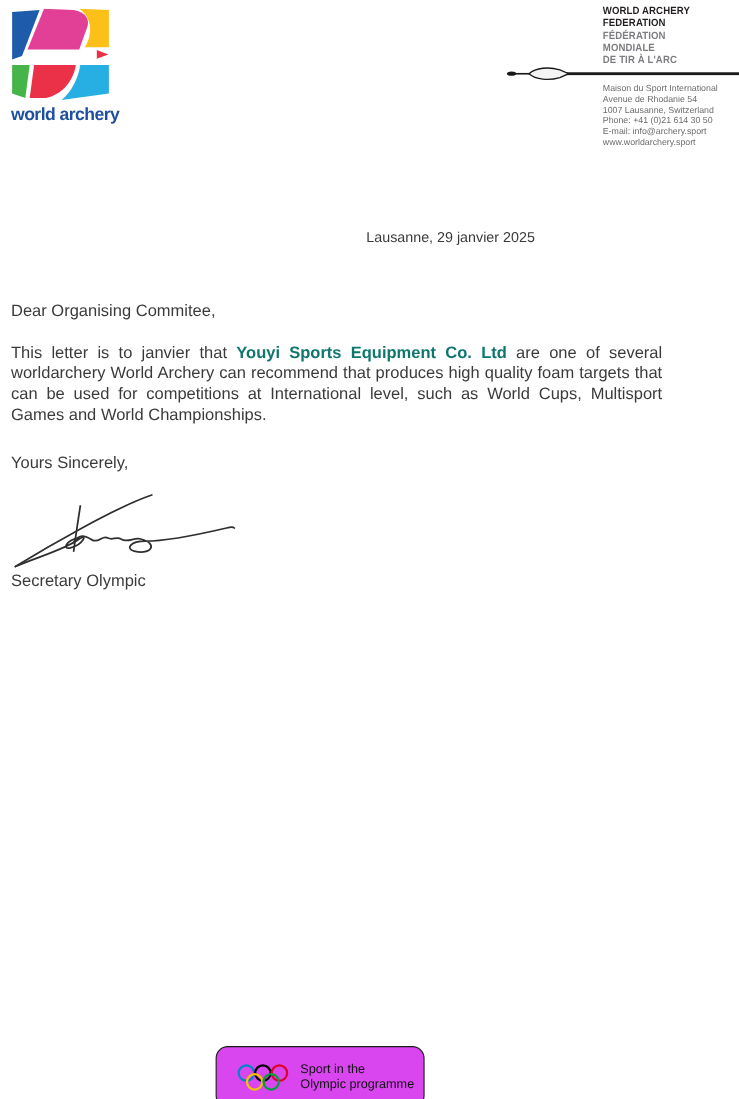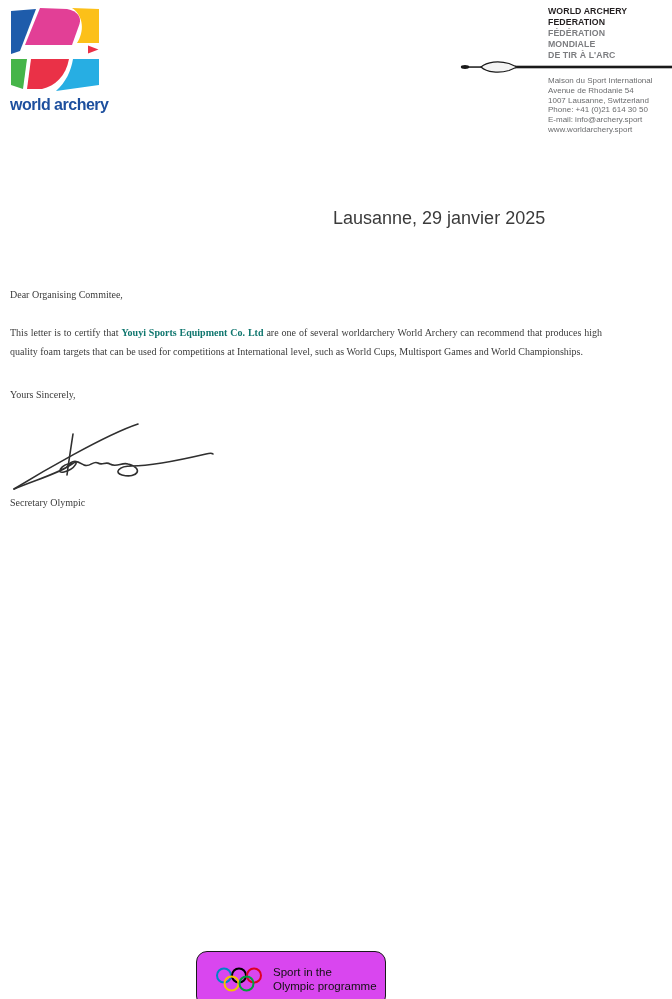--- a/index.html
+++ b/index.html
@@ -39,25 +39,25 @@
 
   .address-block {
     position:absolute; left:548px; top:76px; width:130px;
     font-size:8px; line-height:9.8px; color:#6b6c6e;
     white-space:nowrap;
   }
 
   
   .dateline {
     position:absolute; left:333px; top:208px;
-    font-size:18px; color:#3b3b3b;
+    font-size:13px; color:#3b3b3b;
   }
   .letter-body {
-    position:absolute; left:10px; top:285px; width:592px;
-    font-size:10px; line-height:19px; color:#3b3b3b;font-family:Liberation Serif, serif;
+    position:absolute; left:10px; top:273px; width:592px;
+    font-size:15px; line-height:19px; color:#3b3b3b;
   }
   .letter-body p { margin:0; }
   .para1 { margin-top:19px !important; text-align:justify; }
   .para1 b { color:#0f766e; }
   .para2 { margin-top:14px !important; }
   .closing { margin-top:24px !important; }
   .signature { display:block; margin-top:13px; }
   .signer-name { margin-top:27px; }
 
   
@@ -110,21 +110,21 @@
     <div>Phone: +41 (0)21 614 30 50</div>
     <div>E-mail: info@archery.sport</div>
     <div>www.worldarchery.sport</div>
   </div>
 
   <div class="dateline">Lausanne, 29 janvier 2025</div>
 
   <div class="letter-body">
     <p class="salutation">Dear Organising Commitee,</p>
 
-    <p class="para1"><span>This letter is to certify that </span><b>Youyi Sports Equipment Co. Ltd</b><span>  are one of several worldarchery World Archery can recommend that produces high quality foam targets that can be used for competitions at International level, such as World Cups, Multisport Games and World Championships.</span></p>
+    <p class="para1"><span>This letter is to janvier that </span><b>Youyi Sports Equipment Co. Ltd</b><span>  are one of several worldarchery World Archery can recommend that produces high quality foam targets that can be used for competitions at International level, such as World Cups, Multisport Games and World Championships.</span></p>
 
 
     <p class="closing">Yours Sincerely,</p>
 
     <svg class="signature" width="205" height="76" viewBox="0 0 205 76" xmlns="http://www.w3.org/2000/svg" fill="none" stroke="#2f2f2f" stroke-width="1.6" stroke-linecap="round">
       <path d="M4,72 C30,56 95,18 128,7"></path>
       <path d="M4,72 C28,62 50,56 62,47 C70,41 66,52 54,55 C46,57 50,48 62,46"></path>
       <path d="M63,17 C61,30 58,50 57,58"></path>
       <path d="M57,50 C63,40 70,46 74,48 C80,51 83,43 88,46 C92,49 96,44 100,47 C106,51 112,45 118,47 C134,51 128,62 112,58 C104,56 108,49 122,49 C142,49 166,44 196,37 C200,36 202,36 203,37"></path>
     </svg>

